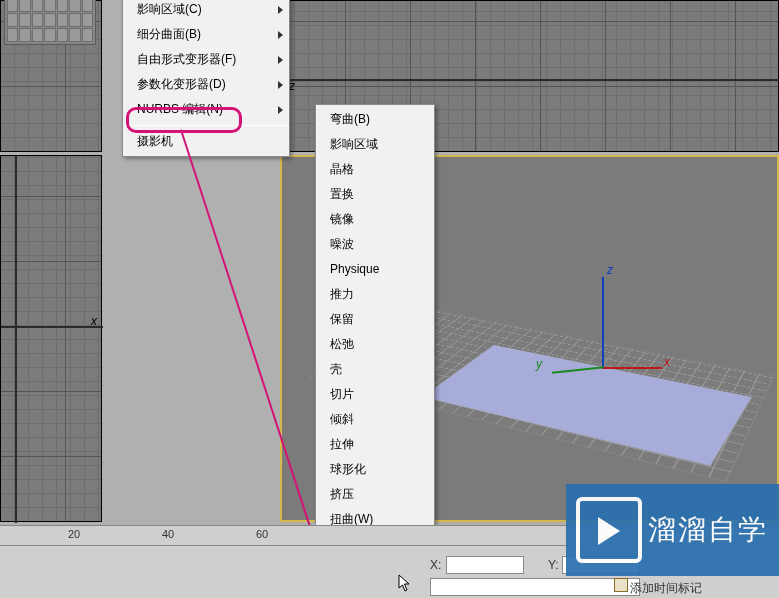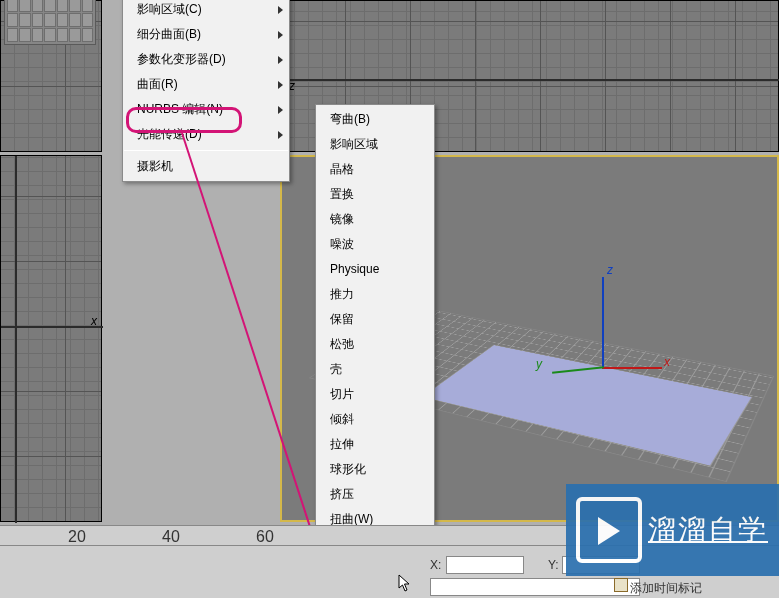--- a/index.html
+++ b/index.html
@@ -65,38 +65,38 @@
 .annot{position:absolute;border:3px solid #d31476;border-radius:10px;pointer-events:none;}
 .annot1{left:126px;top:107px;width:116px;height:26px;}
 .annot2{left:320px;top:566px;width:52px;height:22px;}
 
 
 .arrow-line{position:absolute;left:180px;top:130px;width:2px;height:440px;background:#d31476;transform:rotate(-18deg);transform-origin:top left;pointer-events:none;}
 .arrow-head{position:absolute;left:314px;top:554px;width:0;height:0;border-left:7px solid transparent;border-right:7px solid transparent;border-top:14px solid #d31476;transform:rotate(-18deg);pointer-events:none;}
 
 
 .timeline{position:absolute;left:0;top:525px;width:779px;height:20px;background:#cfcfcf;border-top:1px solid #888;display:flex;align-items:center;}
-.timeline .tick{position:absolute;top:2px;font-size:16px;color:#333;}
+.timeline .tick{position:absolute;top:2px;font-size:11px;color:#333;}
 .timeline .t20{left:68px;} .timeline .t40{left:162px;} .timeline .t60{left:256px;}
 
 .statusbar{position:absolute;left:0;top:545px;width:779px;height:53px;background:#cfcfcf;border-top:1px solid #888;}
 .coord-label{position:absolute;top:12px;font-size:12px;color:#333;}
 .coord-x{left:430px;} .coord-y{left:548px;}
 .coord-input{position:absolute;top:10px;width:78px;height:18px;background:#fff;border:1px solid #888;display:inline-block;}
 .coord-ix{left:446px;} .coord-iy{left:562px;}
 .cmd-input{position:absolute;left:430px;top:32px;width:210px;height:18px;background:#fff;border:1px solid #888;}
 .add-key{position:absolute;left:630px;top:34px;font-size:12px;color:#333;}
 .add-key-ic{position:absolute;left:614px;top:32px;width:14px;height:14px;border:1px solid #8a6a2a;background:#e9e2c8;}
 
 
 .logo{position:absolute;left:566px;top:484px;width:213px;height:92px;background:#2a6fae;display:flex;align-items:center;opacity:.92;}
 .logo-ic{width:66px;height:66px;margin:0 6px 0 10px;border:4px solid #fff;border-radius:6px;position:relative;}
 .logo-ic::before{content:"";position:absolute;left:18px;top:16px;border-style:solid;border-width:14px 0 14px 22px;border-color:transparent transparent transparent #fff;}
 .logo-tx{color:#fff;display:flex;flex-direction:column;line-height:1.2;}
-.logo-tx .cn{font-size:28px;letter-spacing:2px;font-weight:500;text-decoration:underline;}
+.logo-tx .cn{font-size:28px;letter-spacing:2px;font-weight:500;}
 .logo-tx .url{font-size:14px;letter-spacing:1px;}
 
 
 .cursor{position:absolute;left:398px;top:574px;width:14px;height:18px;pointer-events:none;}
 .cursor svg{width:14px;height:18px;}
 
 
 .ogrid{position:absolute;inset:0;background:
   repeating-linear-gradient(0deg,transparent 0 13px,#6d6d6d 13px 14px),
   repeating-linear-gradient(90deg,transparent 0 13px,#6d6d6d 13px 14px);}
@@ -168,24 +168,23 @@
         <span class="gz-y-l">y</span>
       </div>
     </div>
   </div>
 </div>
 
 <div class="menu menu1">
   <ul>
     <li data-has-sub="true"><span>影响区域(C)</span></li>
     <li data-has-sub="true"><span>细分曲面(B)</span></li>
+    <li data-has-sub="true"><span>自由形式变形器(F)</span></li>
     <li data-has-sub="true"><span>参数化变形器(D)</span></li>
-    <li data-has-sub="true"><span>曲面(R)</span></li>
     <li data-has-sub="true"><span>NURBS 编辑(N)</span></li>
-    <li data-has-sub="true"><span>光能传递(D)</span></li>
     <li class="sep"></li>
     <li><span>摄影机</span></li>
   </ul>
 </div>
 
 <div class="menu menu2">
   <ul>
     <li><span>弯曲(B)</span></li>
     <li><span>影响区域</span></li>
     <li><span>晶格</span></li>

